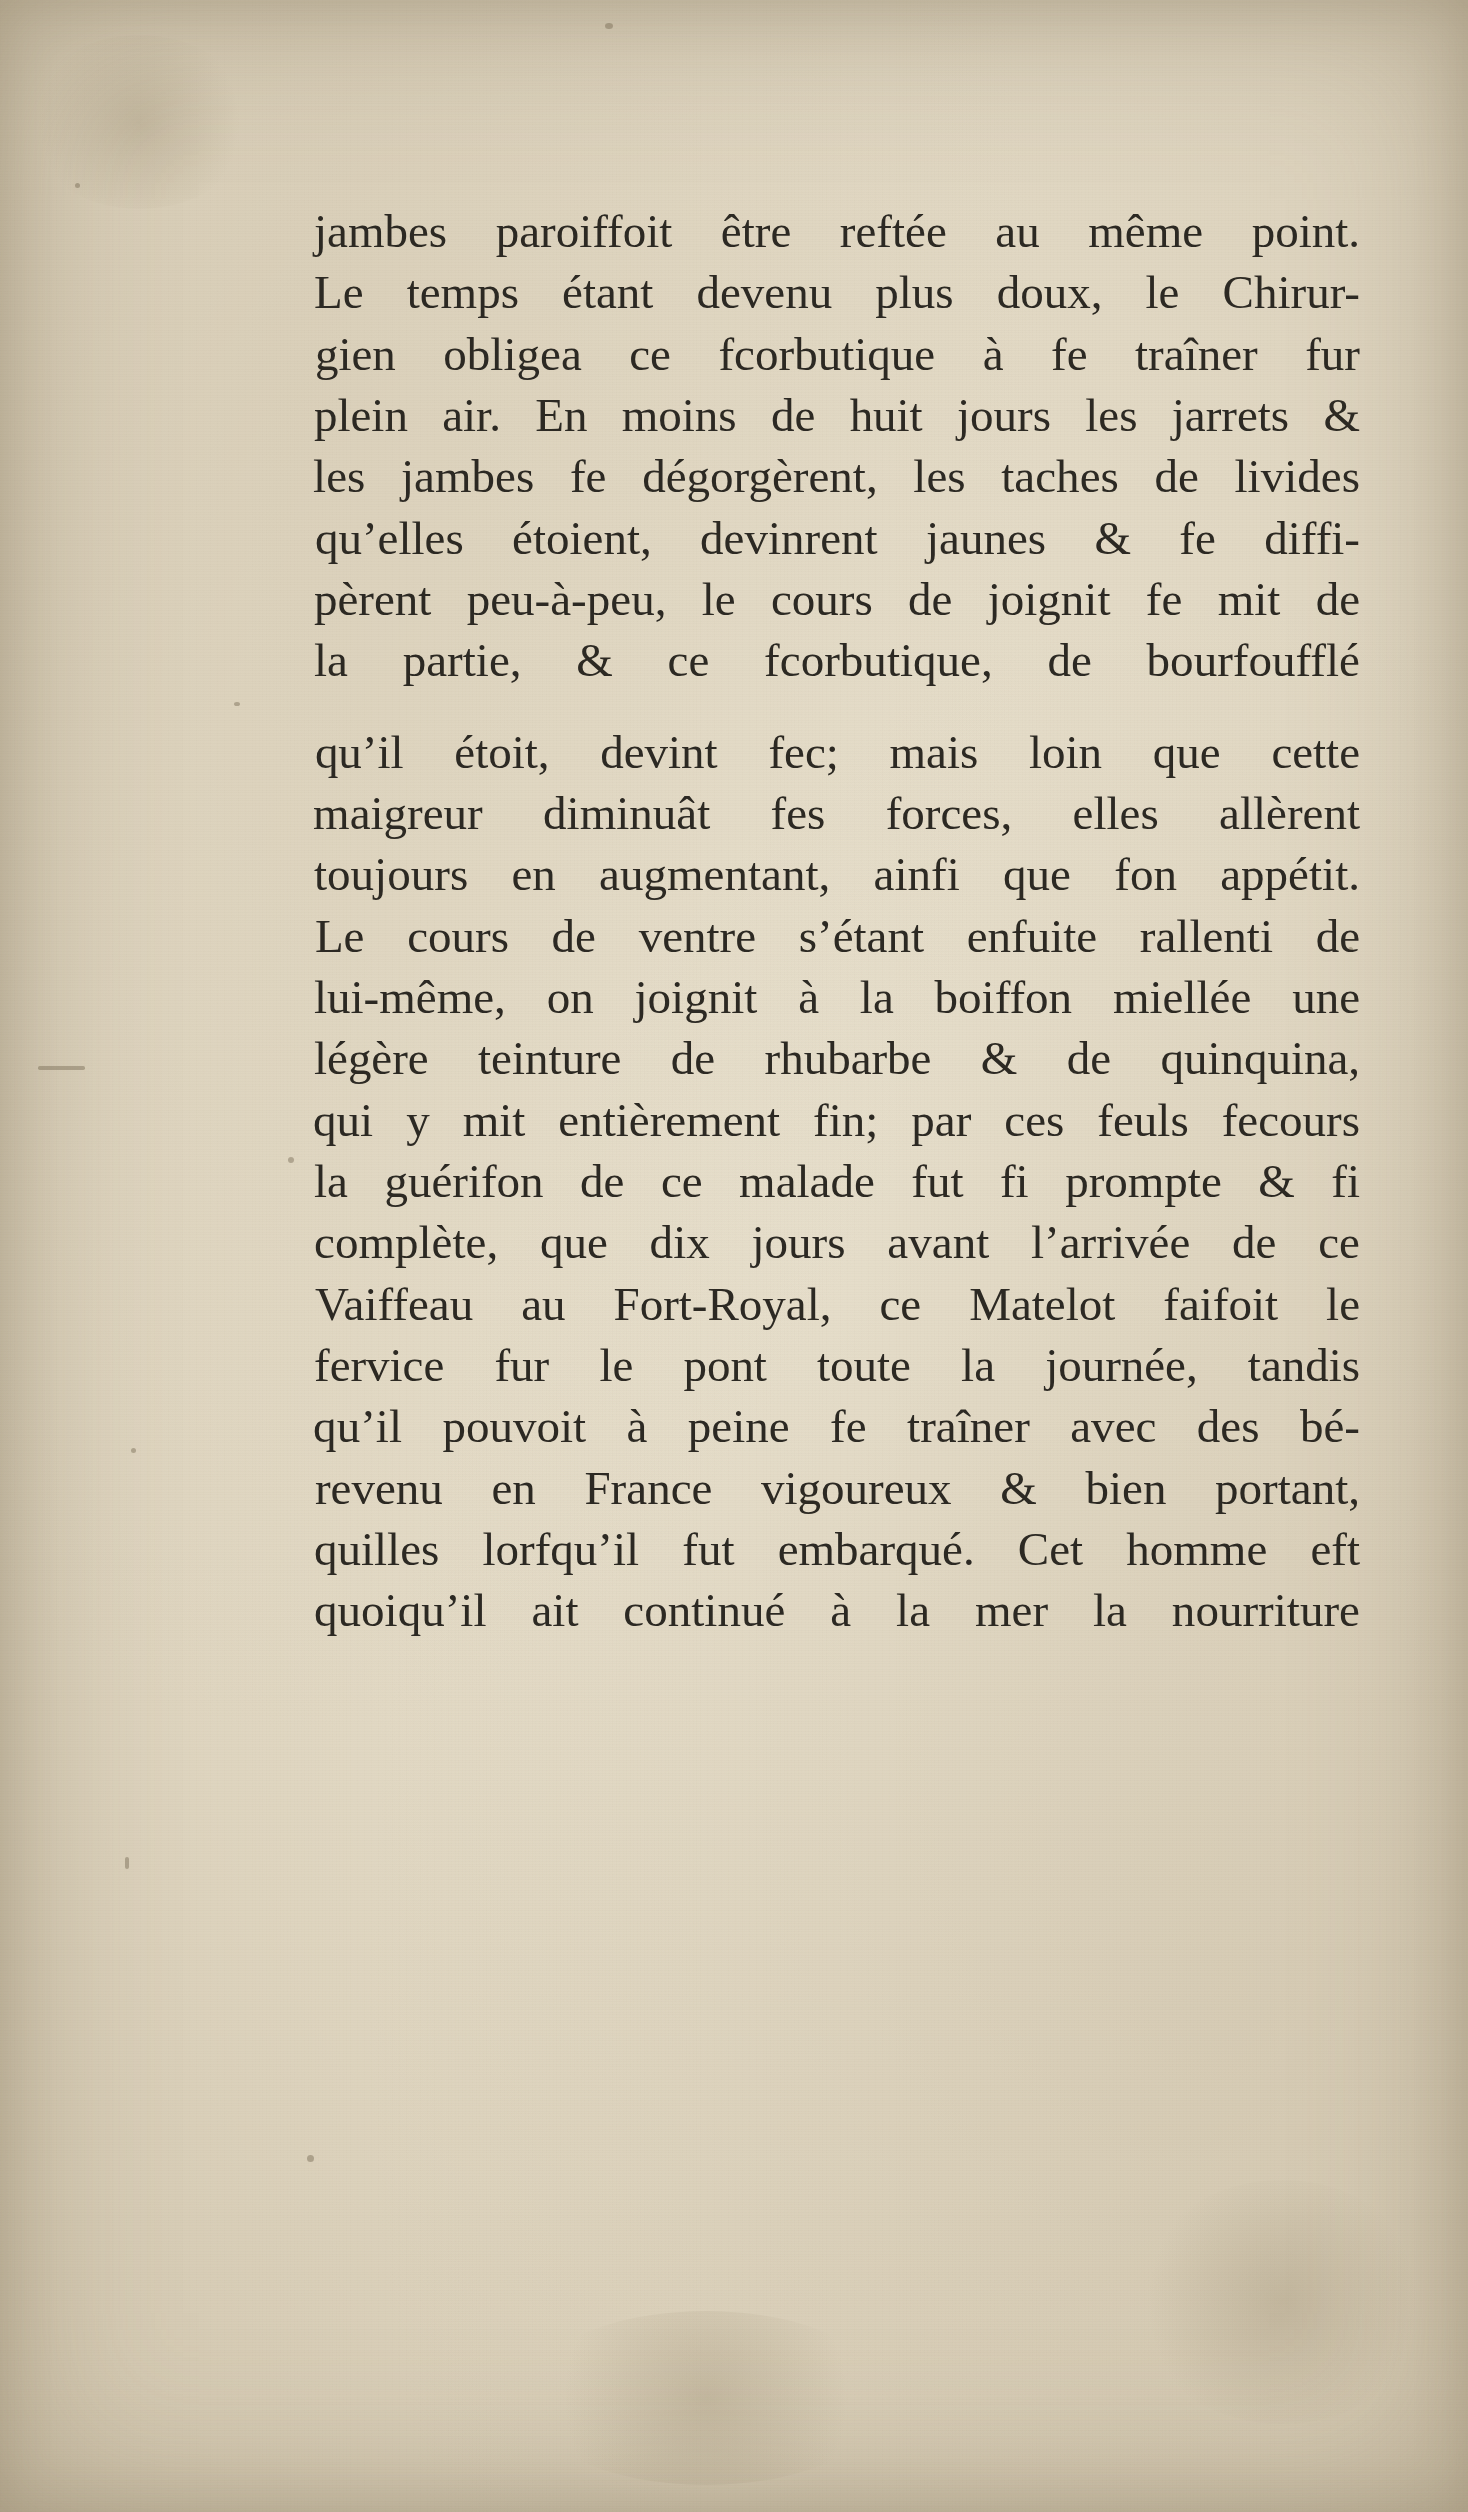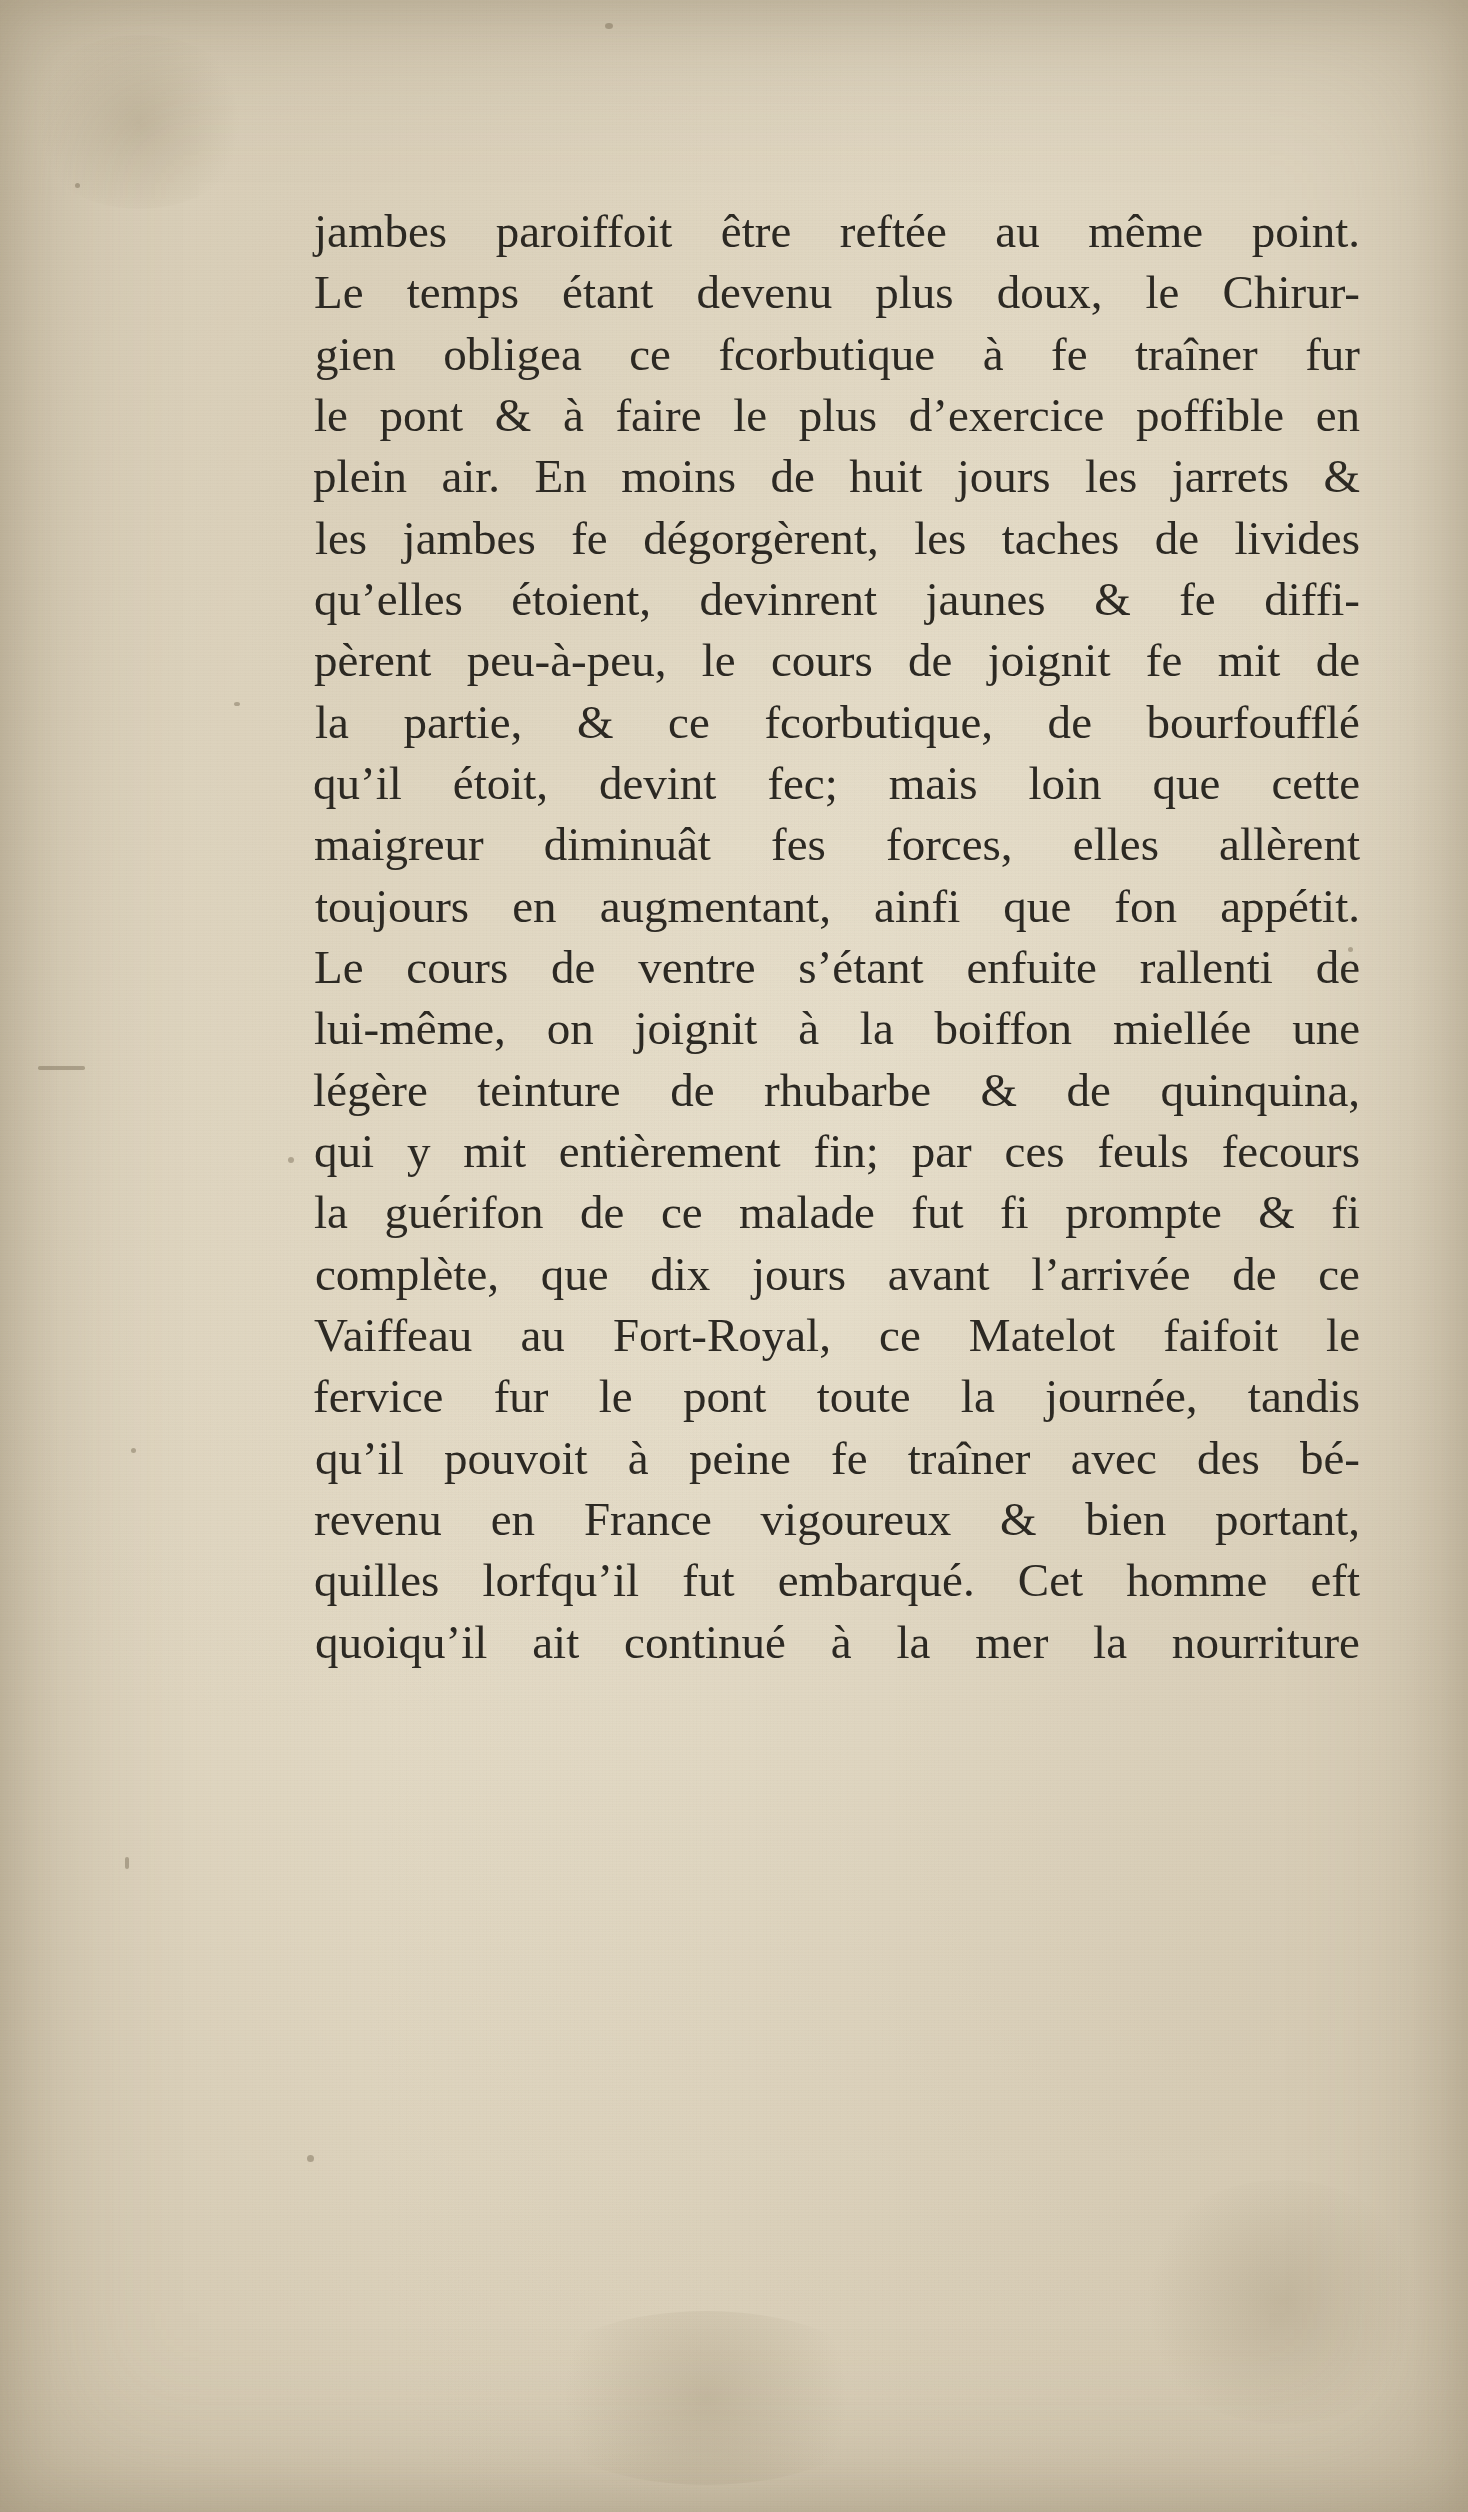--- a/index.html
+++ b/index.html
@@ -115,27 +115,26 @@
   <div class="speck" style="left:307px;  top:2155px;width:7px;  height:7px;"></div>
   <div class="speck" style="left:1348px; top:947px;width:5.2px;  height:5.2px;"></div>
 
   <div class="text-block">
 
 
     <p class="body">
       <span class="line" style="letter-spacing: 0px;">jambes paroiffoit être reftée au même point.</span>
       <span class="line" style="letter-spacing: 0px;">Le temps étant devenu plus doux, le Chirur-</span>
       <span class="line" style="letter-spacing: 0.02px;">gien obligea ce fcorbutique à fe traîner fur</span>
-      <span class="line" style="letter-spacing: 0px;">le pont &amp; à faire le plus d’exercice poffible en</span>
       <span class="line" style="letter-spacing: -0.02px;">plein air. En moins de huit jours les jarrets &amp;</span>
       <span class="line" style="letter-spacing: 0.02px;">les jambes fe dégorgèrent, les taches de livides</span>
       <span class="line" style="letter-spacing: 0px;">qu’elles étoient, devinrent jaunes &amp; fe diffi-</span>
       <span class="line" style="letter-spacing: 0px;">pèrent peu-à-peu, le cours de joignit fe mit de</span>
       <span class="line" style="letter-spacing: 0.02px;">la partie, &amp; ce fcorbutique, de bourfoufflé</span>
-      <span class="line" style="letter-spacing: -0.02px;">qu’il étoit, devint fec; mais loin que cette</span>
+      <span class="line" style="letter-spacing: -0.02px; margin-top: 30px;">qu’il étoit, devint fec; mais loin que cette</span>
       <span class="line" style="letter-spacing: 0px;">maigreur diminuât fes forces, elles allèrent</span>
       <span class="line" style="letter-spacing: 0.02px;">toujours en augmentant, ainfi que fon appétit.</span>
       <span class="line" style="letter-spacing: 0px;">Le cours de ventre s’étant enfuite rallenti de</span>
       <span class="line" style="letter-spacing: 0px;">lui-même, on joignit à la boiffon miellée une</span>
       <span class="line" style="letter-spacing: -0.02px;">légère teinture de rhubarbe &amp; de quinquina,</span>
       <span class="line" style="letter-spacing: 0px;">qui y mit entièrement fin; par ces feuls fecours</span>
       <span class="line" style="letter-spacing: 0px;">la guérifon de ce malade fut fi prompte &amp; fi</span>
       <span class="line" style="letter-spacing: 0.02px;">complète, que dix jours avant l’arrivée de ce</span>
       <span class="line" style="letter-spacing: 0px;">Vaiffeau au Fort-Royal, ce Matelot faifoit le</span>
       <span class="line" style="letter-spacing: -0.02px;">fervice fur le pont toute la journée, tandis</span>

